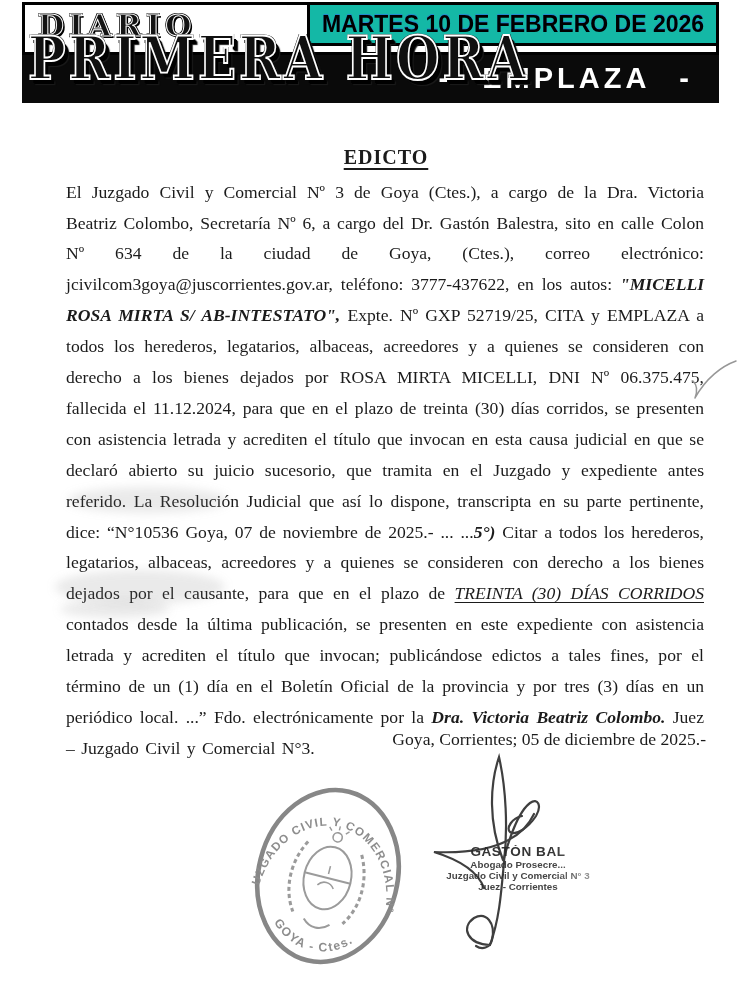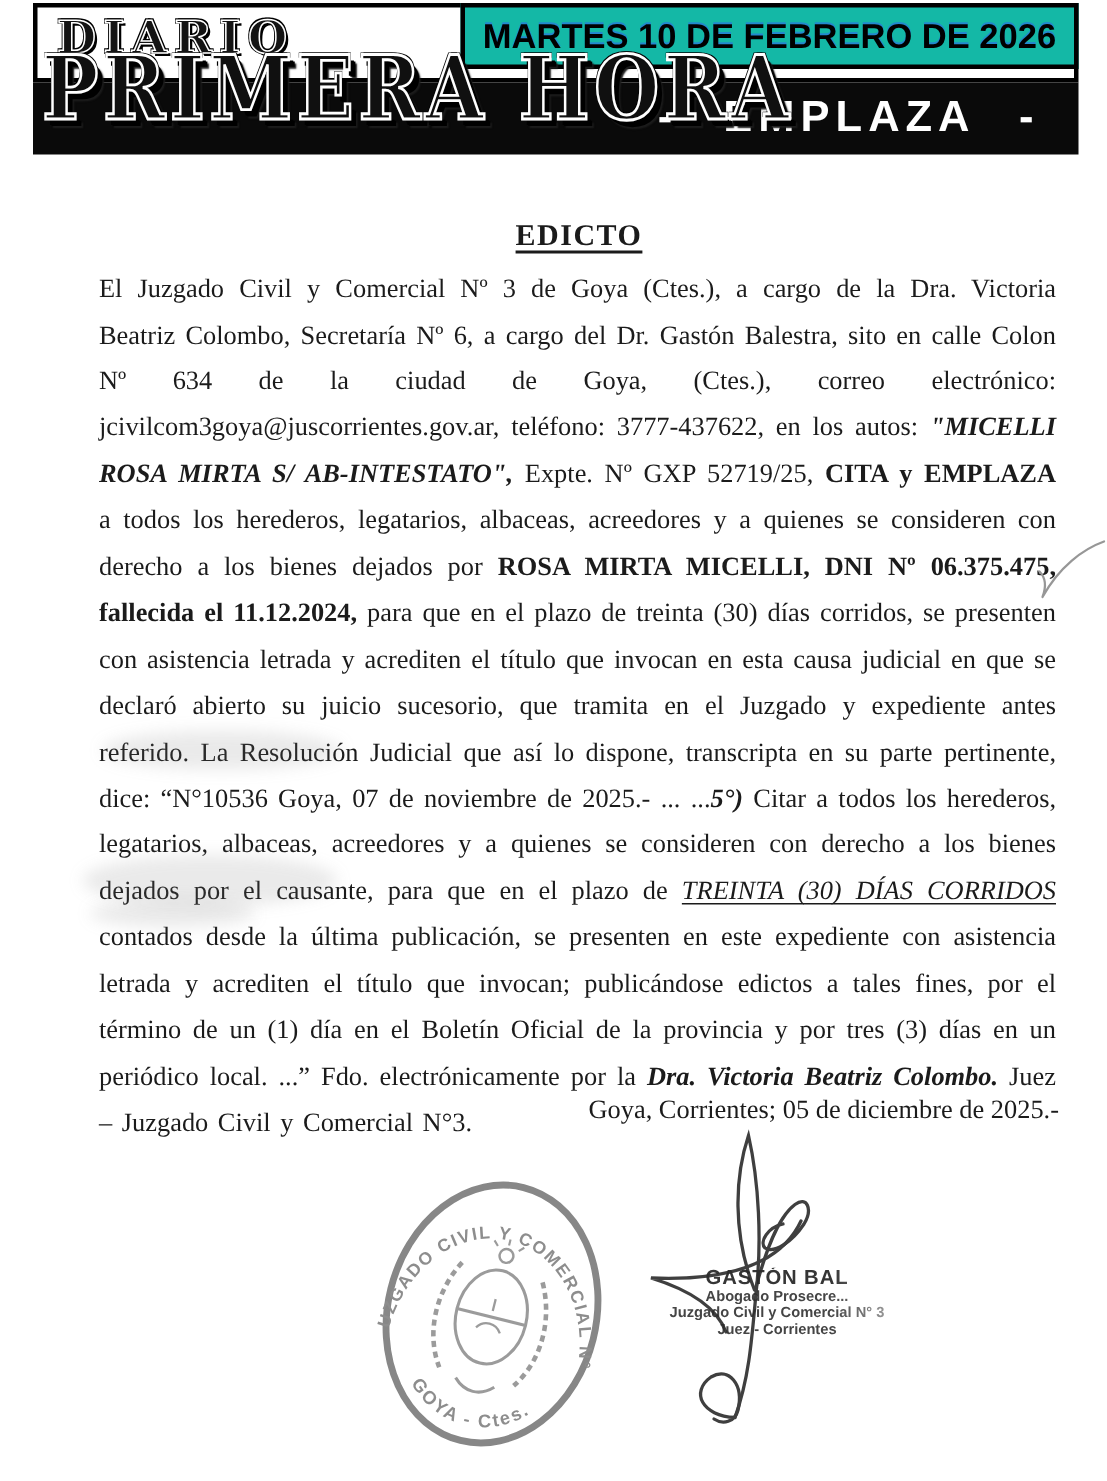--- a/index.html
+++ b/index.html
@@ -39,21 +39,21 @@
   
   .edicto-title{
     position:absolute;top:130px;left:66px;width:640px;text-align:center;
     font-weight:bold;font-size:20px;letter-spacing:1px;
     text-decoration:underline;text-underline-offset:4px;margin-top:16px;
   }
   .body-text{
     position:absolute;top:159px;left:66px;width:638px;
     font-size:17.6px;line-height:30.9px;text-align:justify;word-spacing:2px;
   }
-  .b{font-weight:bold;margin-top:28px;}
+  .b{font-weight:normal;margin-top:28px;}
   .i{}
   .bi{font-weight:bold;font-style:italic;}
   .iu{font-style:italic;text-decoration:underline;text-underline-offset:3px;}
   .dateline{
     position:absolute;top:729px;left:66px;width:640px;text-align:right;
     font-size:17.6px;
   }
   
   .seal{
     position:absolute;left:250px;top:784px;width:156px;height:184px;

